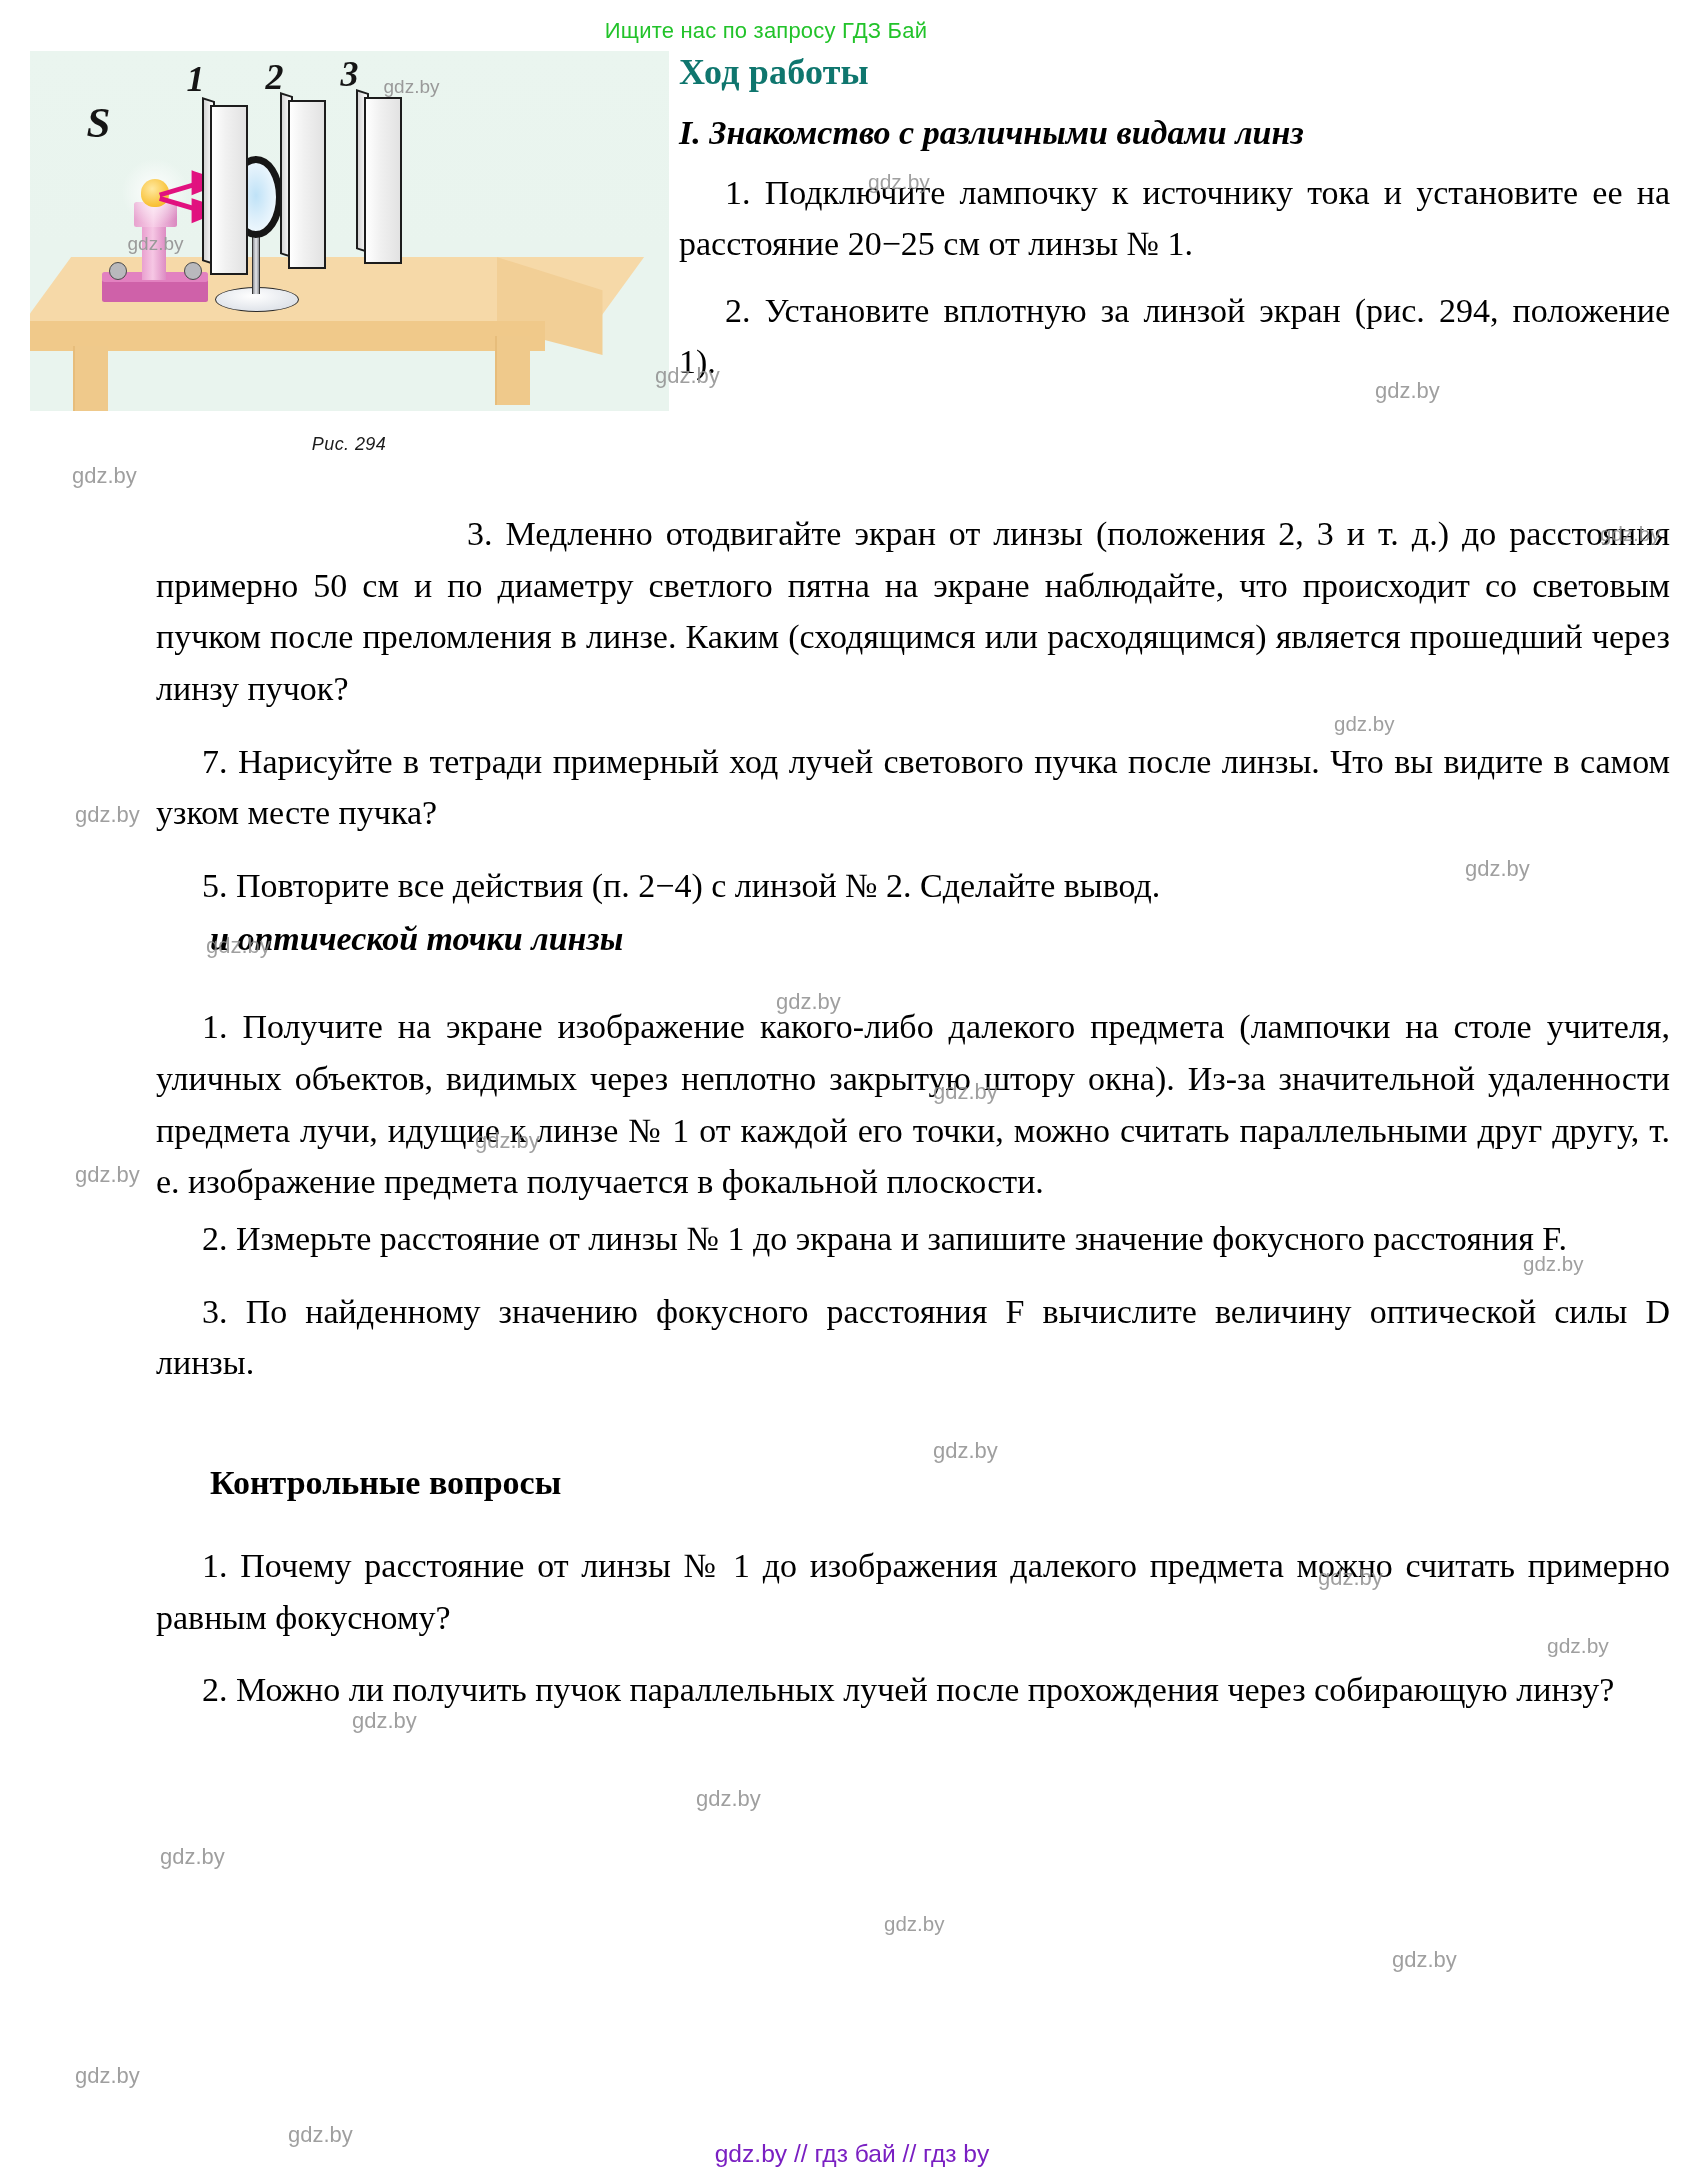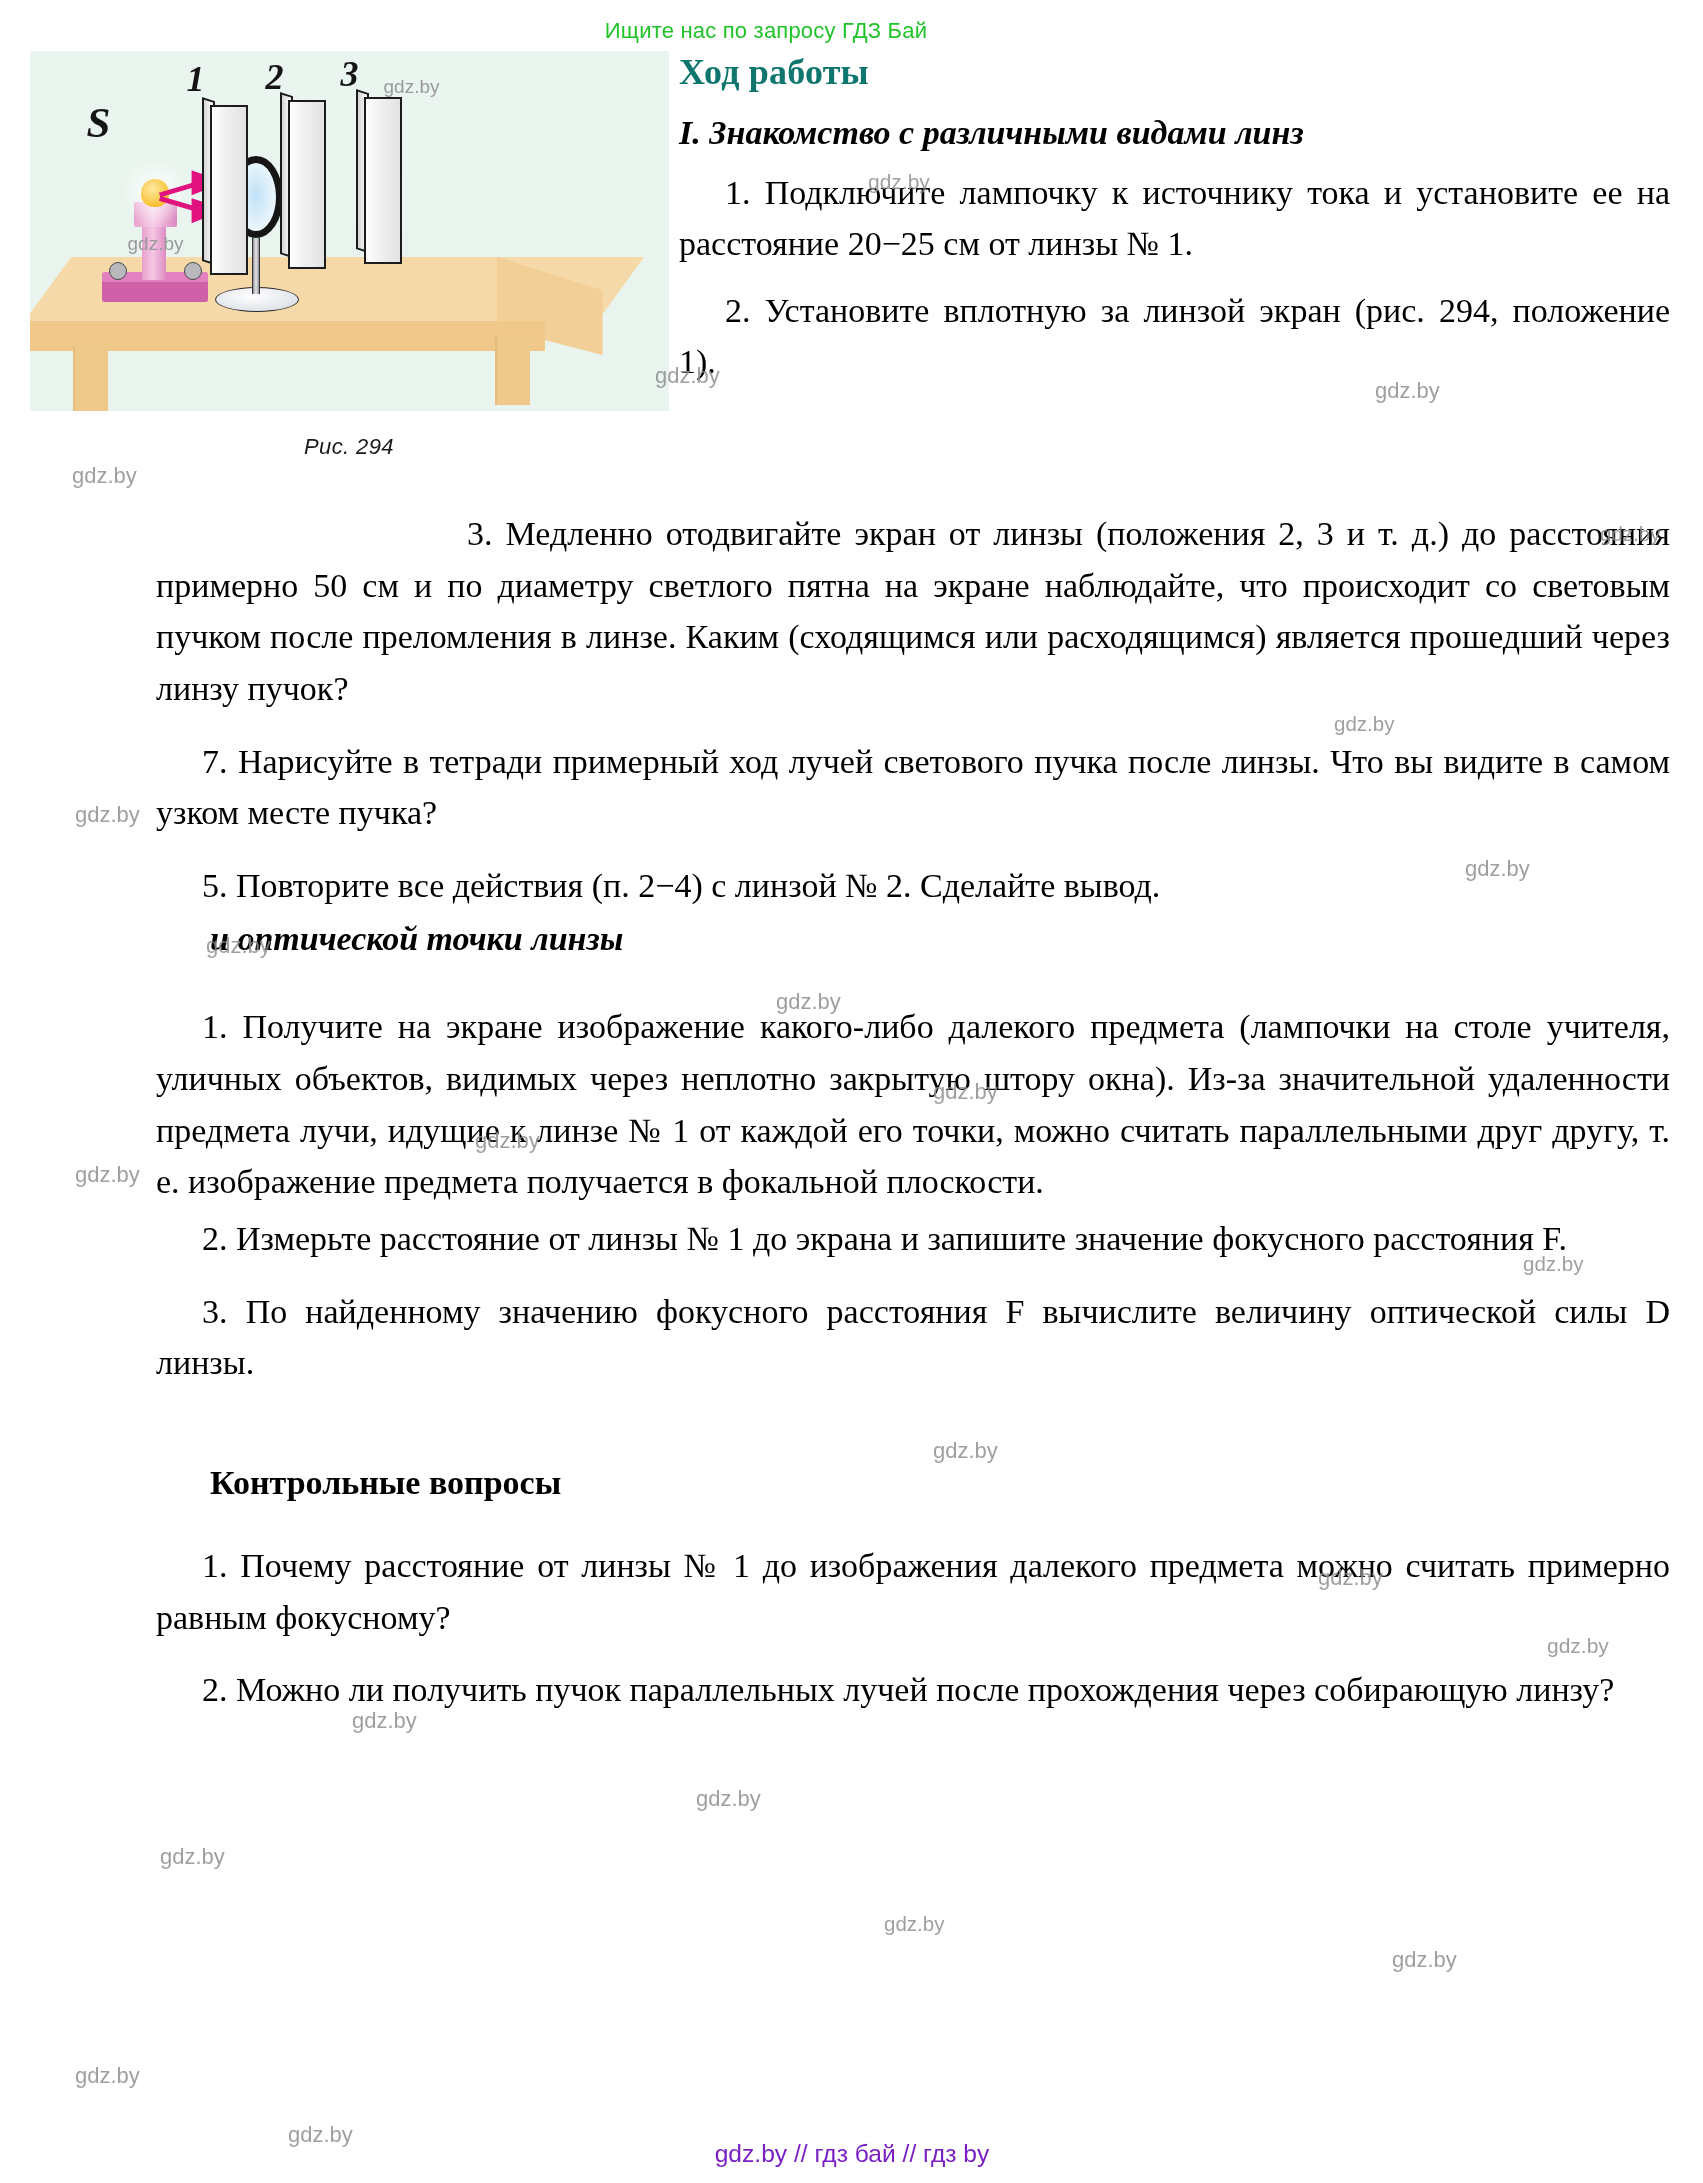--- a/index.html
+++ b/index.html
@@ -240,21 +240,21 @@
   }
 
   .fig-caption {
     position: absolute;
     left: 29.5px;
     top: 434px;
     width: 639px;
     text-align: center;
     font-family: "Liberation Sans","DejaVu Sans", sans-serif;
     font-style: italic;
-    font-size: 22px;
+    font-size: 18px;
     color: #1b1b1b;
     letter-spacing: 0.4px;
   }
 
   
   .col-right {
     position: absolute;
     left: 679px;
     top: 51px;
     width: 991px;

